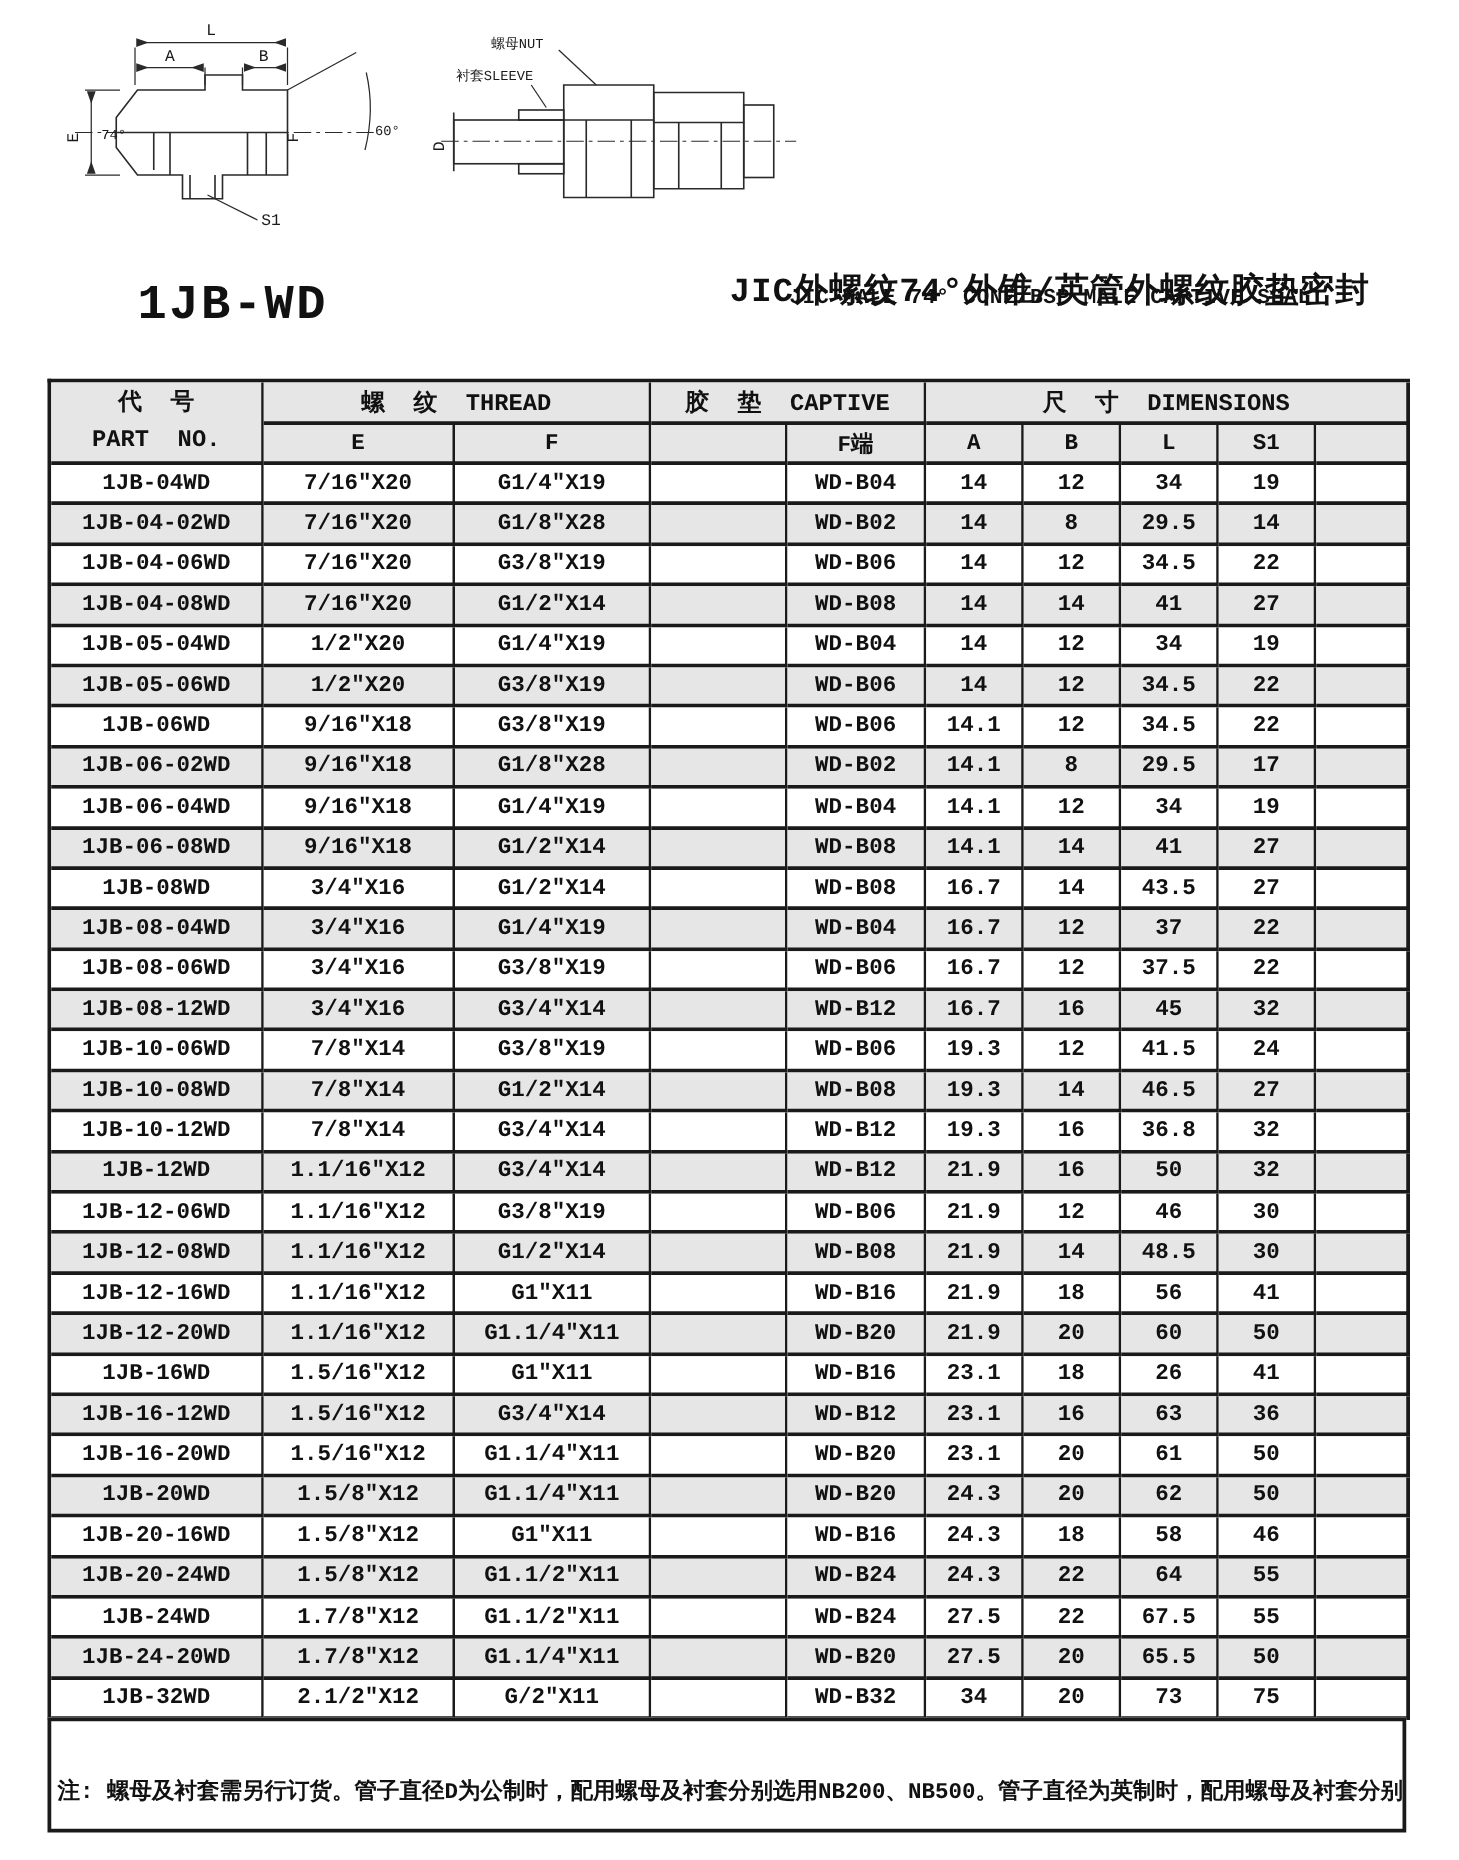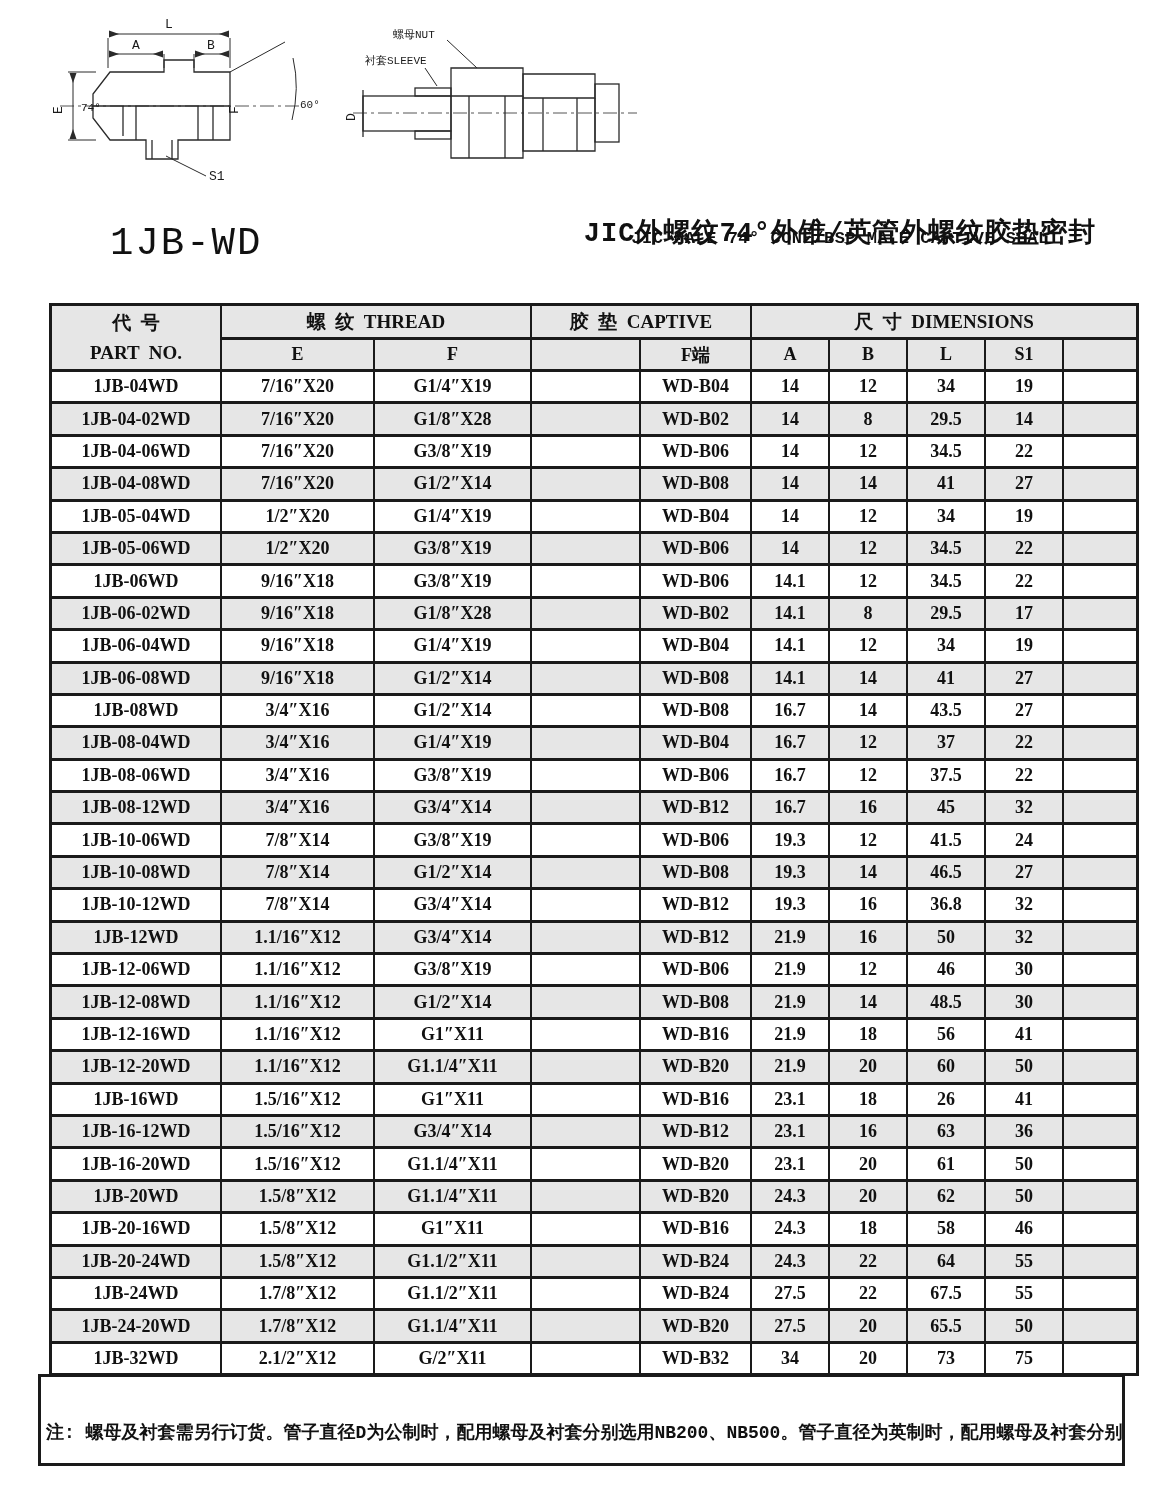--- a/index.html
+++ b/index.html
@@ -15,33 +15,32 @@
   .diag1 { position:absolute; left:48px; top:8px; }
   .diag2 { position:absolute; left:345px; top:16px; }
   .diag-stroke { stroke:#2a2a2a; fill:none; stroke-width:1.3; }
   .dim { stroke:#2a2a2a; stroke-width:1; fill:none; }
   .svg-label { font-family:"Liberation Mono","DejaVu Sans Mono",monospace; font-size:13px; fill:#1a1a1a; }
   .svg-label-sm { font-family:"Liberation Mono","DejaVu Sans Mono",monospace; font-size:11px; fill:#1a1a1a; }
 
   
   .model-code {
     position:absolute; left:110px; top:222px;
-    font-size:39px; font-weight:normal; letter-spacing:2px;
+    font-size:39px; font-weight:bold; letter-spacing:2px;
   }
   .titles { position:absolute; left:555px; top:0; width:570px; text-align:center; }
   .title-cn { position:absolute; left:0; top:182px; width:570px; font-size:27px; font-weight:bold; letter-spacing:1px;margin-top:32px; }
   .title-en { position:absolute; left:0; top:229px; width:570px; font-size:17px; font-weight:bold; letter-spacing:0.5px; }
 
   
   .spec-table {
-    position:absolute; left:49px; top:303px; width:1087px;
+    position:absolute; left:38px; top:303px; width:1087px;
     border-collapse:separate; border-spacing:0; table-layout:fixed;
     border-top:3px solid var(--border,#1a1a1a);
     border-left:3px solid var(--border,#1a1a1a);
-    font-family:Liberation Serif, serif;
   }
   .spec-table th, .spec-table td {
     border-right:2px solid var(--border,#1a1a1a);
     border-bottom:3px solid var(--border,#1a1a1a);
     text-align:center; vertical-align:middle;
     font-weight:bold; white-space:pre; overflow:hidden;
     padding:0;
   }
   .spec-table th:last-child, .spec-table td:last-child { border-right-width:3px; }
   .spec-table thead th { background:var(--hdr,#e6e6e6); font-size:19px; }

